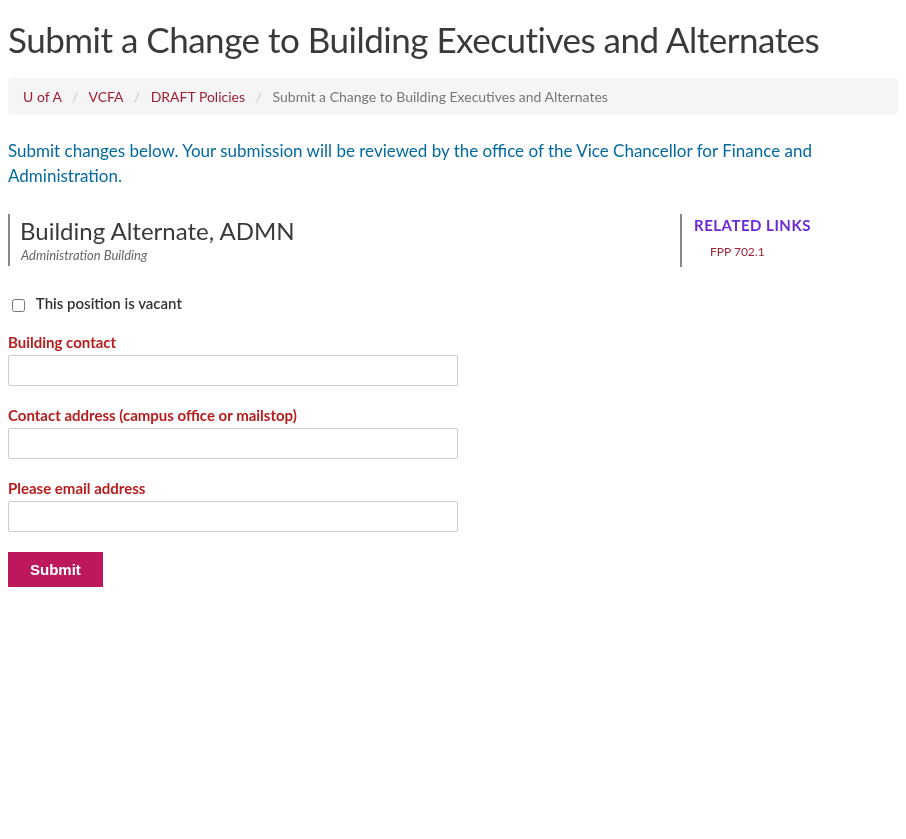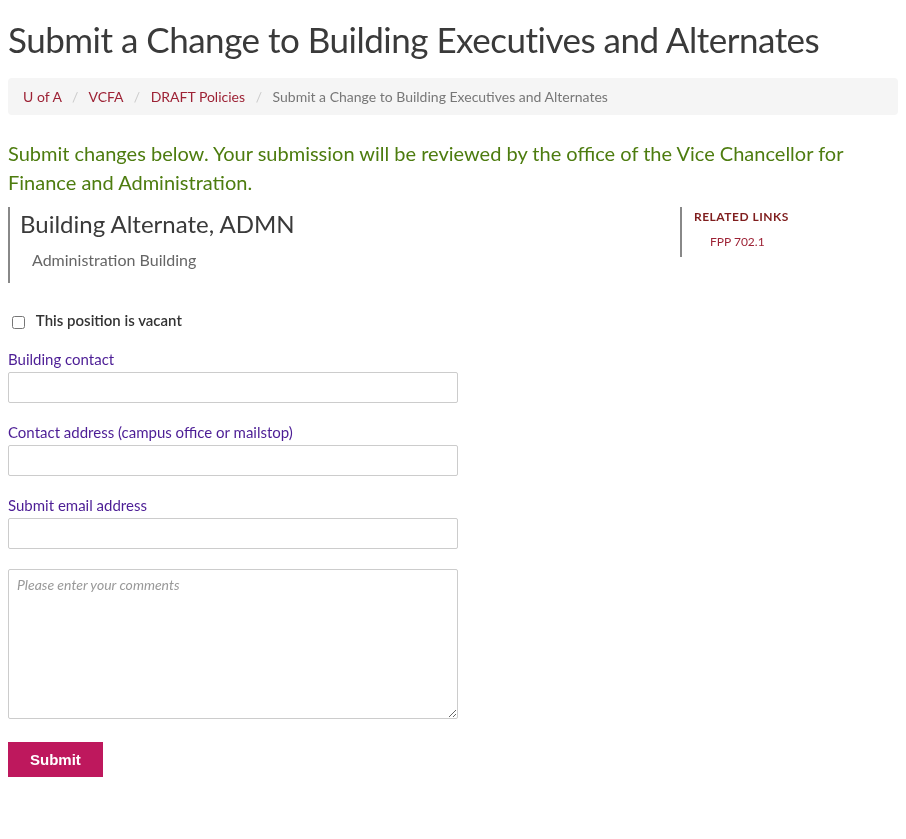--- a/index.html
+++ b/index.html
@@ -30,23 +30,23 @@
     text-decoration: none;
   }
   .breadcrumb .sep {
     margin: 0 7px;
     color: #ccc;
   }
   .breadcrumb .current {
     color: #777;
   }
   .intro {
-    font-size: 20px;
-    color: #4d7c0f;
-    margin-bottom: 10px;
+    font-size: 17px;
+    color: #0369a1;
+    margin-bottom: 26px;
     line-height: 1.45;
   }
   .layout {
     display: flex;
     align-items: flex-start;
     gap: 32px;
   }
   .main-col { flex: 0 0 640px; }
   .side-col { flex: 1; }
   .position-block {
@@ -54,37 +54,38 @@
     padding: 2px 0 2px 10px;
     margin-bottom: 28px;
   }
   .position-title {
     font-size: 24px;
     font-weight: 400;
     color: #3a3a3a;
     margin: 0 0 2px 0;
   }
   .position-sub {
-    font-size: 16px;
+    font-size: 13px;
+    font-style: italic;
     color: #666;
-    margin: 12px;
+    margin: 1px;
   }
   .checkbox-row {
     margin-bottom: 18px;
     font-size: 15px;
     color: #333;
   }
   .checkbox-row label { margin-left: 4px; font-weight: 600; }
   .checkbox-row input { vertical-align: middle; }
   .field {
     margin-bottom: 20px;
   }
   .field-label {
-    font-weight: 400;
-    color: #4c1d95;
+    font-weight: 700;
+    color: #b91c1c;
     font-size: 15px;
     display: block;
     margin-bottom: 4px;
   }
   .field input[type="text"],
   .field textarea {
     width: 450px;
     max-width: 100%;
     padding: 6px 8px;
     font-size: 14px;
@@ -109,23 +110,23 @@
     font-size: 15px;
     font-weight: 600;
     cursor: pointer;
     border-radius: 0;
   }
   .related-block {
     border-left: 2px solid #888;
     padding: 2px 0 2px 12px;
   }
   .related-title {
-    font-size: 12px;
+    font-size: 15px;
     font-weight: 700;
-    color: #7f1d1d;
+    color: #6d28d9;
     letter-spacing: 0.5px;
     margin-bottom: 6px;
   }
   .related-list {
     list-style: none;
     padding: 0 0 0 16px;
     margin: 0;
   }
   .related-list li {
     margin: 4px 0;
@@ -173,26 +174,25 @@
       <input type="text" value="" style="">
     </div>
 
     <div class="field">
       <label class="field-label">Contact address (campus office or mailstop)</label>
       <input type="text" value="" style="">
     </div>
 
 
     <div class="field">
-      <label class="field-label">Submit email address</label>
+      <label class="field-label">Please email address</label>
       <input type="text" value="" style="">
     </div>
 
     <div class="field">
-      <textarea placeholder="Please enter your comments" style=""></textarea>
     </div>
 
     <button class="submit-btn">Submit</button>
 
   </div>
 
   <div class="side-col">
     <div class="related-block">
       <div class="related-title">RELATED LINKS</div>
       <ul class="related-list">

